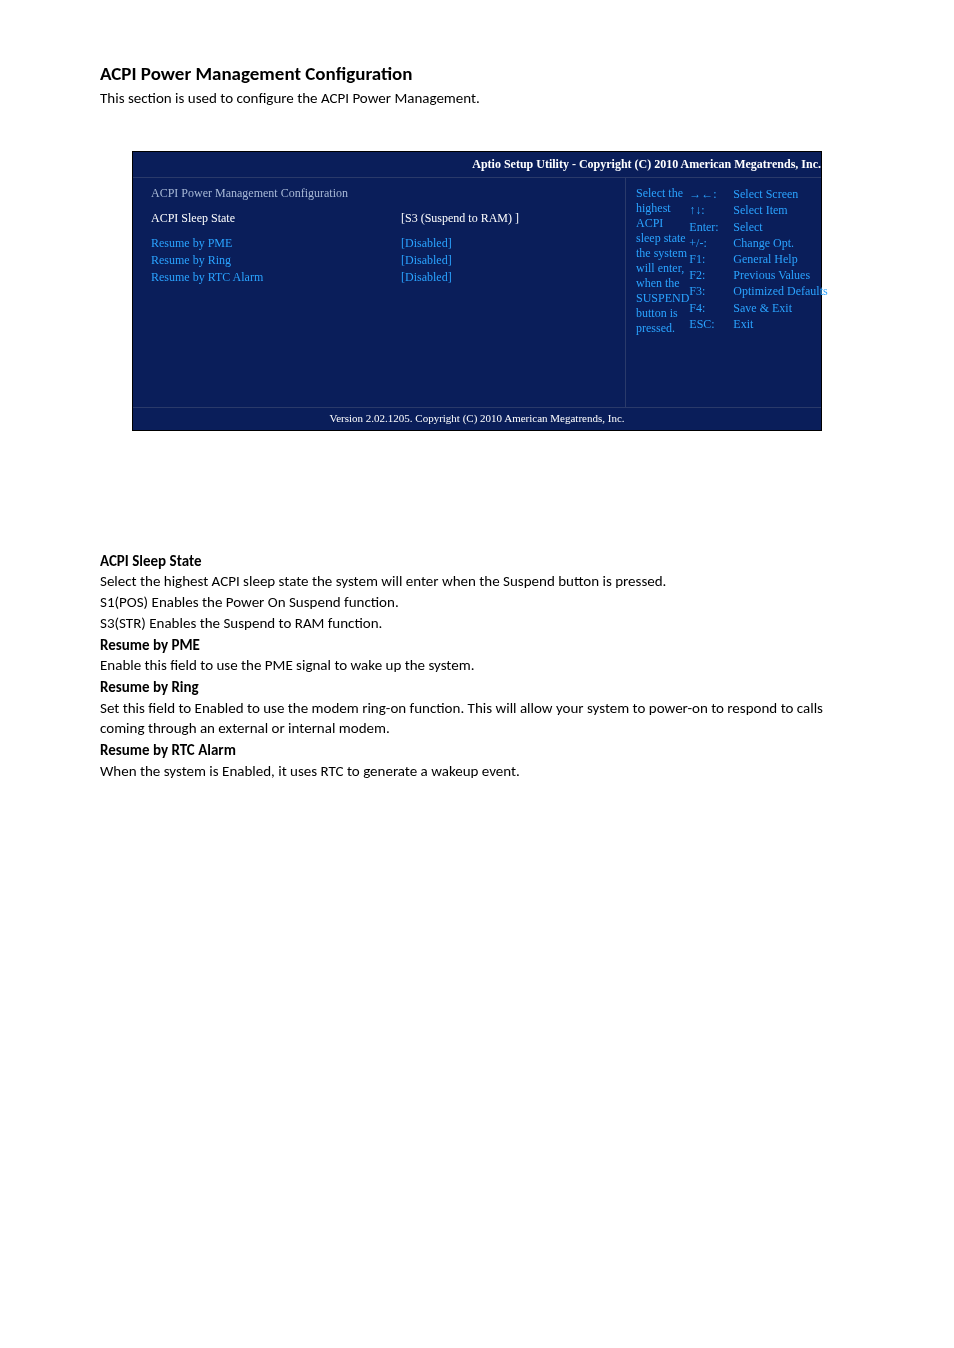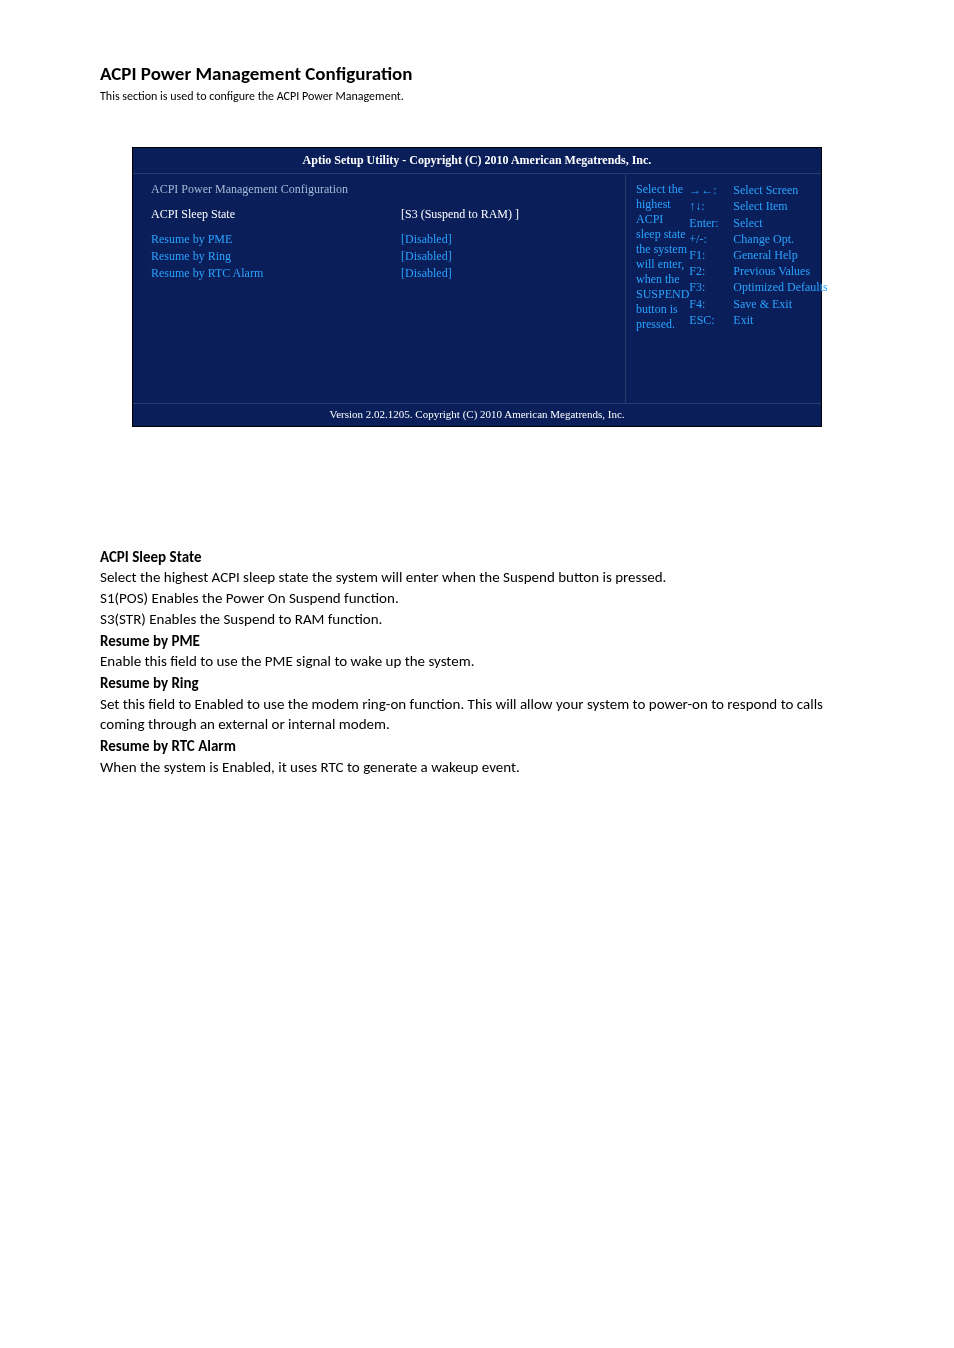--- a/index.html
+++ b/index.html
@@ -13,31 +13,31 @@
     }
 
     h1 {
       font-size: 19px;
       font-weight: bold;
       color: #000;
       margin-bottom: 4px;
     }
 
     .intro-text {
-      font-size: 12px;
+      font-size: 15px;
       color: #000;
       margin-bottom: 44px;
     }
 
     .bios-window {
       width: 690px;
       margin: 0 auto 120px auto;
       border: 1px solid #000;
     }
-    .bios-title-bar { background: #0a1e5a; color: #fff; text-align: center; font: bold 12px/1.6 "Times New Roman", serif; padding: 3px 0; }
+    .bios-title-bar { background: #0a1e5a; color: #fff; text-align: right; font: bold 12px/1.6 "Times New Roman", serif; padding: 3px 0; }
     .bios-tab-row   { background: #0a1e5a; display: flex; padding-left: 100px; }
     .bios-tab       { background: #9aa5b5; color: #0a1e5a; font: bold 12px/1.4 "Times New Roman", serif; padding: 2px 10px; border-top-left-radius: 3px; border-top-right-radius: 3px; }
     .bios-body      { display: flex; background: #0a1e5a; min-height: 230px; }
     .bios-left      { flex: 1; padding: 8px 18px; border-top: 1px solid #2a3a6a; border-right: 1px solid #2a3a6a; display: flex; flex-direction: column; gap: 2px; }
     .bios-right     { width: 195px; padding: 8px 10px; border-top: 1px solid #2a3a6a; display: flex; flex-direction: row; justify-content: space-between; }
 
     .bios-left-row  { display: flex; }
     .bl-label       { flex: 0 0 250px; font: 12px "Times New Roman", serif; color: #2aa3ff; }
     .bl-label.heading { color: #a8b9d6; }
     .bl-label.sel     { color: #ffffff; }

